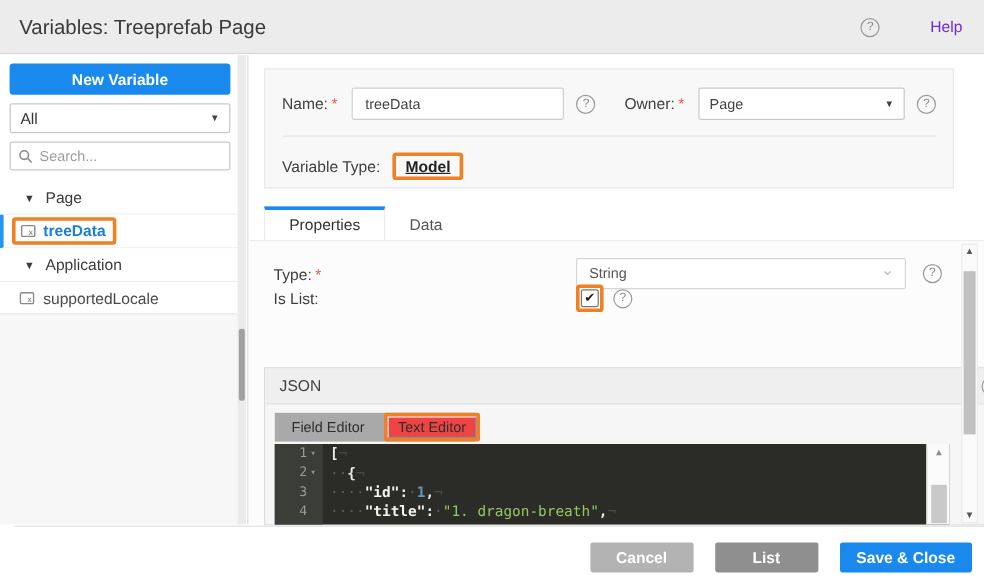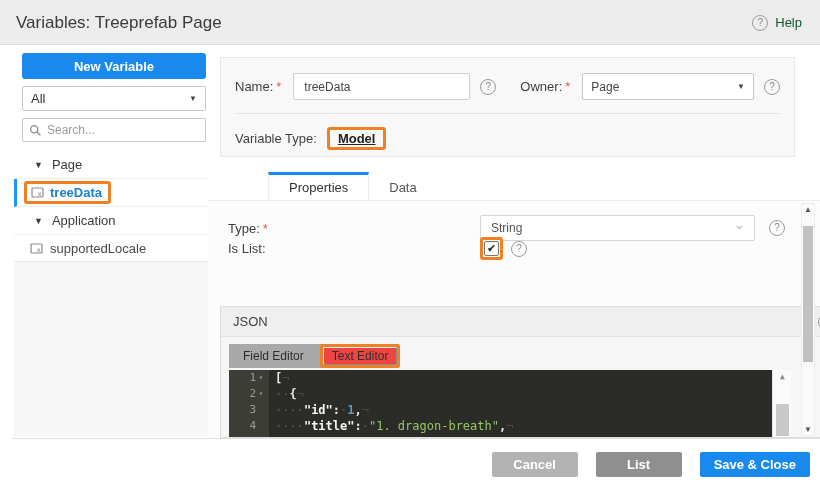--- a/index.html
+++ b/index.html
@@ -4,26 +4,26 @@
 <style>
   * { margin:0; padding:0; box-sizing:border-box; }
   html,body { width:820px; height:490px; }
   body { font-family:"Liberation Sans","DejaVu Sans",sans-serif; background:#fff; color:#3b3b3b; overflow:hidden; }
   .app { position:relative; width:820px; height:490px; background:#fff; }
 
   
   .hdr { position:absolute; left:0; top:0; width:820px; height:45px; background:#ececec; border-bottom:1px solid #d9d9d9;padding-left:28px; }
   .hdr .title { position:absolute; left:16px; top:0; line-height:45px; font-size:17px; color:#3a3a3a; }
   .hdr .help { position:absolute; right:18px; top:0; height:45px; display:flex; align-items:center; gap:7px; cursor:pointer; }
-  .hdr .help span.lbl { font-size:13px; color:#14532d; }
+  .hdr .help span.lbl { font-size:13px; color:#6d28d9;margin-left:35px; }
 
   .qicon { display:inline-flex; align-items:center; justify-content:center; width:16px; height:16px; border:1px solid #9a9a9a; border-radius:50%; color:#8a8a8a; font-size:10px; line-height:1; background:transparent; flex:0 0 auto; }
 
   
-  .sidebar { position:absolute; left:14px; top:46px; width:207px; height:391px; background:#fff; border-right:1px solid #dcdcdc; }
+  .sidebar { position:absolute; left:0; top:46px; width:207px; height:391px; background:#fff; border-right:1px solid #dcdcdc; }
   .btn-newvar { position:absolute; left:8px; top:7px; width:184px; height:26px; background:#1989ee; border:none; border-radius:3px; color:#fff; font-size:13px; font-weight:bold; font-family:inherit; cursor:pointer; }
   .sel { position:relative; background:#fff; border:1px solid #c9c9c9; border-radius:2px; font-size:13px; color:#333; display:flex; align-items:center; padding:0 8px; cursor:pointer; }
   .sel .caret { position:absolute; right:8px; font-size:8px; color:#444; }
   .sel-all { position:absolute; left:8px; top:40px; width:184px; height:25px; }
   .search-box { position:absolute; left:8px; top:72px; width:184px; height:24px; border:1px solid #c9c9c9; border-radius:2px; background:#fff; display:flex; align-items:center; padding:0 6px; gap:5px; }
   .search-box input { border:none; outline:none; flex:1; font-size:12px; color:#444; font-family:inherit; background:transparent; min-width:0; }
   .search-box input::placeholder { color:#9d9d9d; }
 
   .tree { position:absolute; left:0; top:105px; width:200px; }
   .trow { height:28px; display:flex; align-items:center; border-bottom:1px solid #efefef; font-size:13px; color:#3b3b3b; cursor:pointer; background:#fff; }
@@ -47,21 +47,21 @@
   .req { color:#e25b4c; margin-left:3px; }
   .txt-input { height:27px; border:1px solid #cfcfcf; border-radius:2px; background:#fff; font-size:12px; color:#444; padding:0 10px; font-family:inherit; outline:none; }
   .name-input { width:190px; margin-left:12px; }
   .frow .q { margin:0 0 0 10px; }
   .owner-lab { margin-left:24px; }
   .sel-owner { width:190px; height:27px; margin-left:12px; font-size:12px; color:#444; }
   .card-div { position:absolute; left:14px; right:14px; top:55px; border-top:1px solid #e4e4e4; }
   .frow.r2 { top:63px; padding:0 14px; height:34px; }
   .vtype-box { margin-left:10px; border:3px solid #ef8023; border-radius:3px; padding:1px 8px; font-size:13px; font-weight:bold; color:#222; background:transparent;text-decoration:underline; }
 
-  .tabs { position:absolute; left:12px; top:126px; display:flex; height:28px;margin-left:48px; }
+  .tabs { position:absolute; left:12px; top:126px; display:flex; height:28px; }
   .tab { padding:0 20px; display:flex; align-items:center; font-size:13px; color:#555; cursor:pointer; border-top:3px solid transparent; }
   .tab.active { background:#fff; border:1px solid #ececec; border-top:3px solid #1989ee; border-bottom:none; color:#333; }
 
   .tab-content { position:absolute; left:0; top:154px; width:612px; height:237px; background:#fcfcfc; border-top:1px solid #ededed; }
   .prow { position:absolute; left:20px; display:flex; align-items:center; }
   .prow.type-row { top:14px; }
   .prow .plab { width:252px; font-size:13px; color:#3f3f3f; }
   .sel-type { position:relative; width:275px; height:26px; background:#fff; border:1px solid #d6d6d6; border-radius:2px; display:flex; align-items:center; padding:0 10px; font-size:12px; color:#555; cursor:pointer; }
   .sel-type .chev { position:absolute; right:9px; top:1px; color:#b9b9b9; font-size:13px; }
   .prow.type-row .q { margin-left:14px; }

